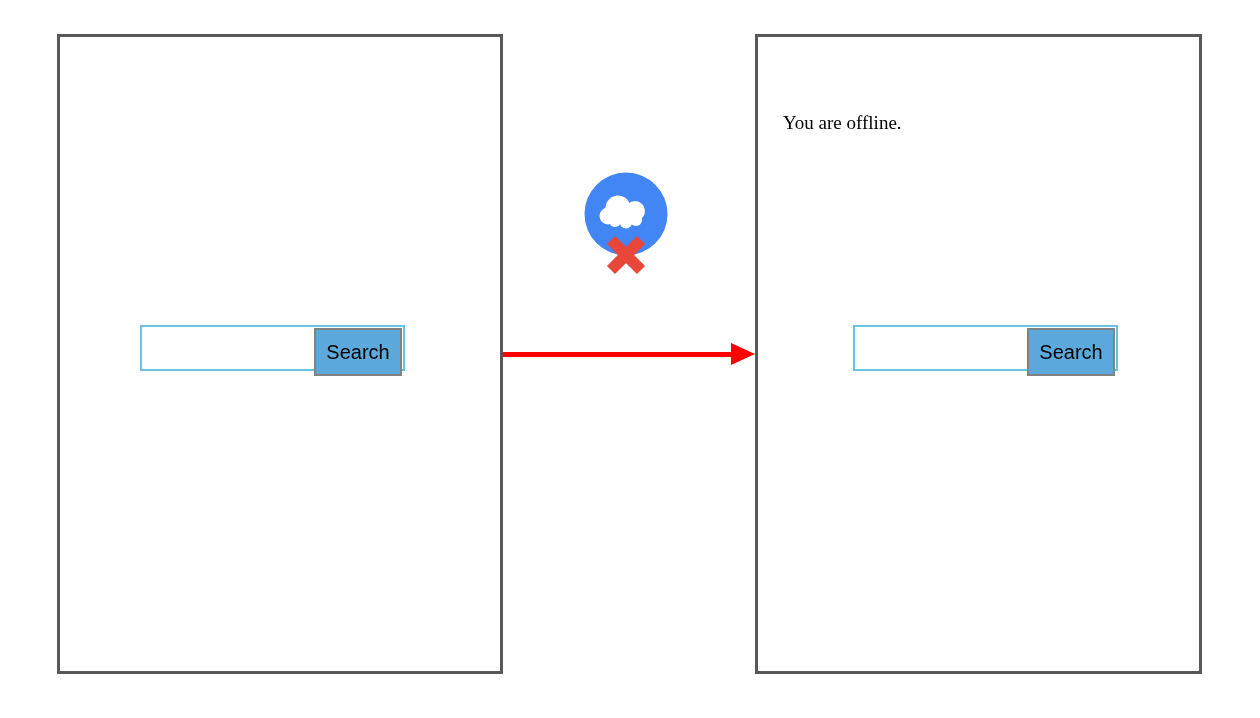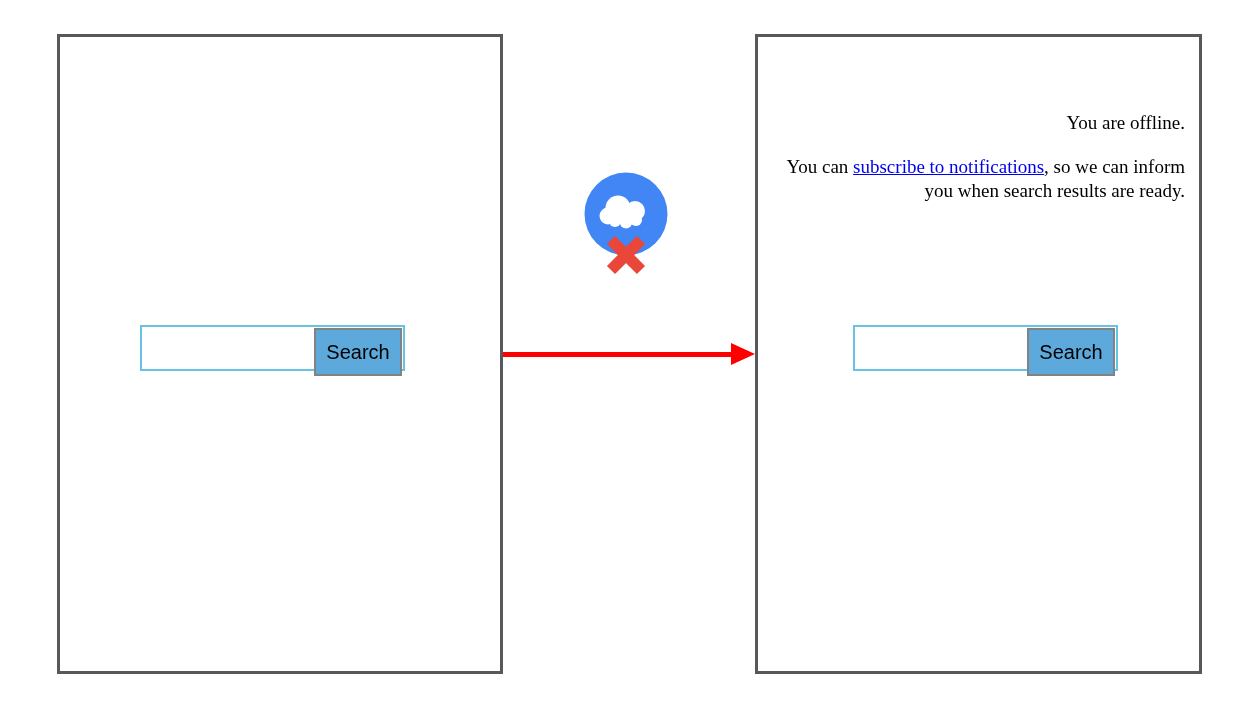--- a/index.html
+++ b/index.html
@@ -52,21 +52,20 @@
   }
 
   
   .message {
     position: absolute;
     left: 25px; top: 74px;
     width: 402px;
     font-family: "Liberation Serif", serif;
     font-size: 19px; line-height: 24px;
     color: #000000;
-    text-align: right;
   }
   .message p { margin: 0 0 20px 0; }
   .message a { color: #0000ee; text-decoration: underline; cursor: pointer; }
 
   
   .arrow-line {
     position: absolute;
     left: 503px; top: 352px;
     width: 229px; height: 5px;
     background: #fe0000;
@@ -115,21 +114,20 @@
       <line x1="58" y1="69" x2="28" y2="99"></line>
     </g>
   </svg>
 
   <div class="arrow-line"></div>
   <div class="arrow-head"></div>
 
   <div class="panel right">
     <div class="message">
       <p>You are offline.</p>
-      <p><span>You can </span><a href="#">subscribe to notifications</a><span>, so we can inform you when search results are ready.</span></p>
     </div>
     <div class="search-group">
       <input class="search-input" type="text" value="" style="">
       <button class="search-button">Search</button>
     </div>
   </div>
 
 </div>
 
 </body></html>

